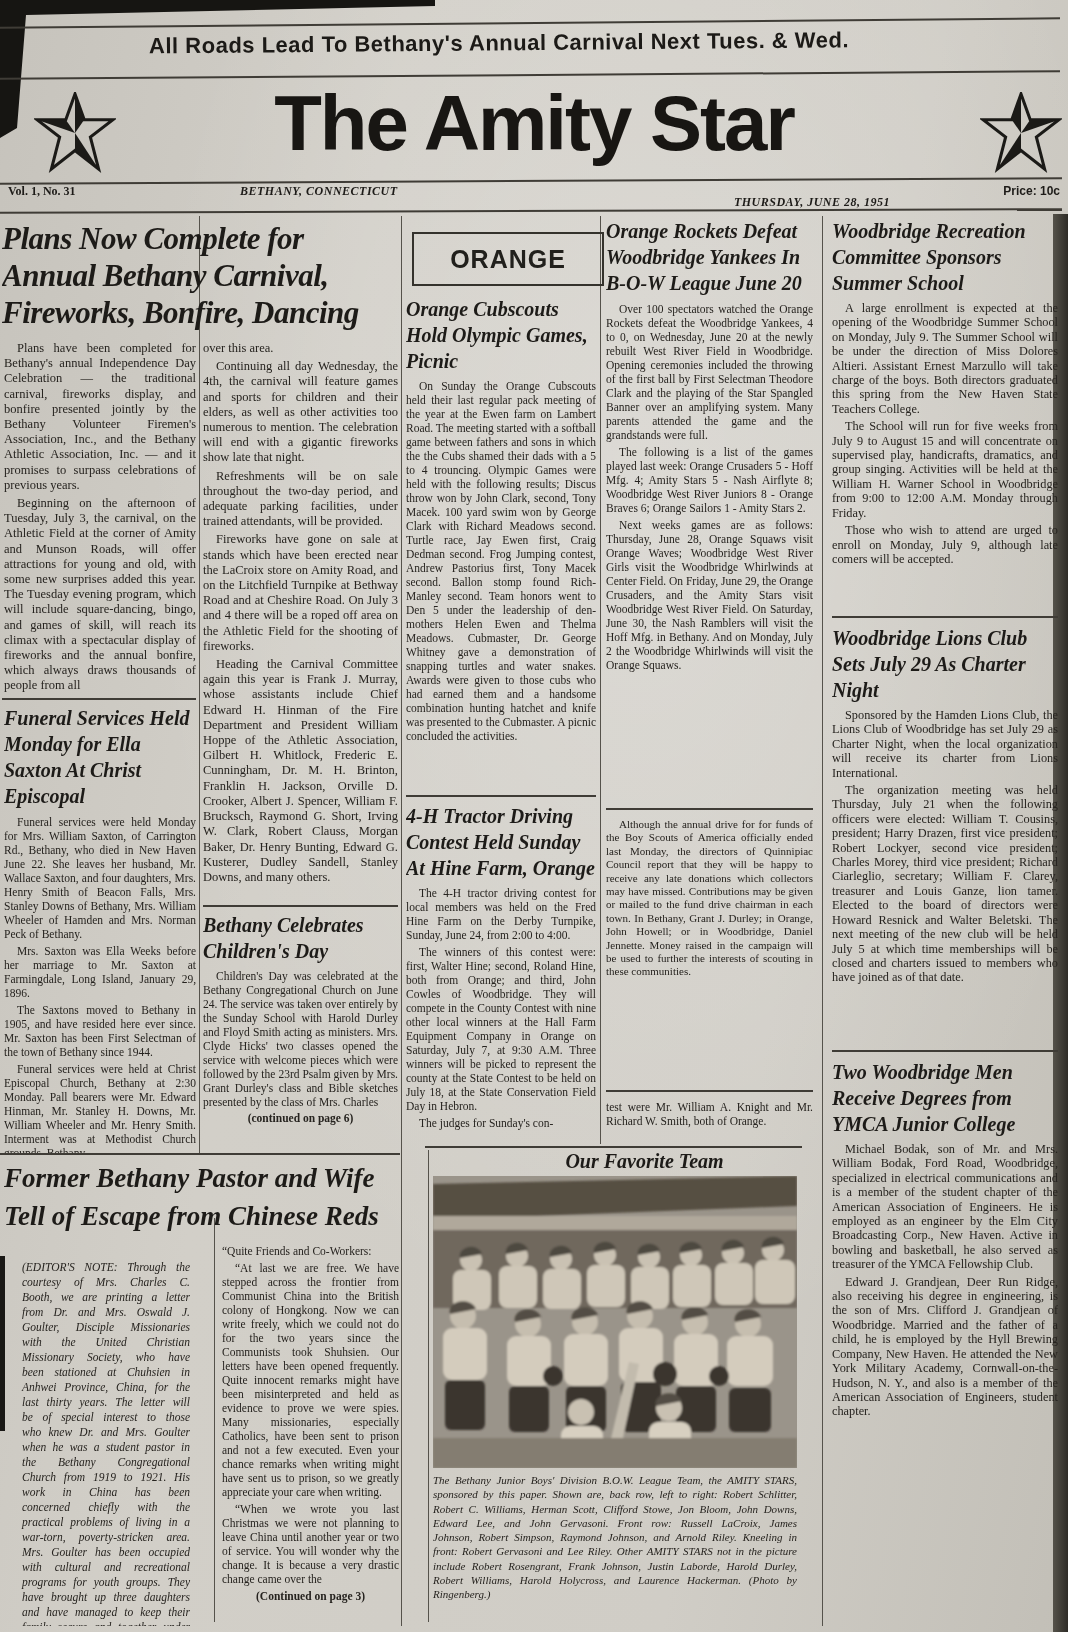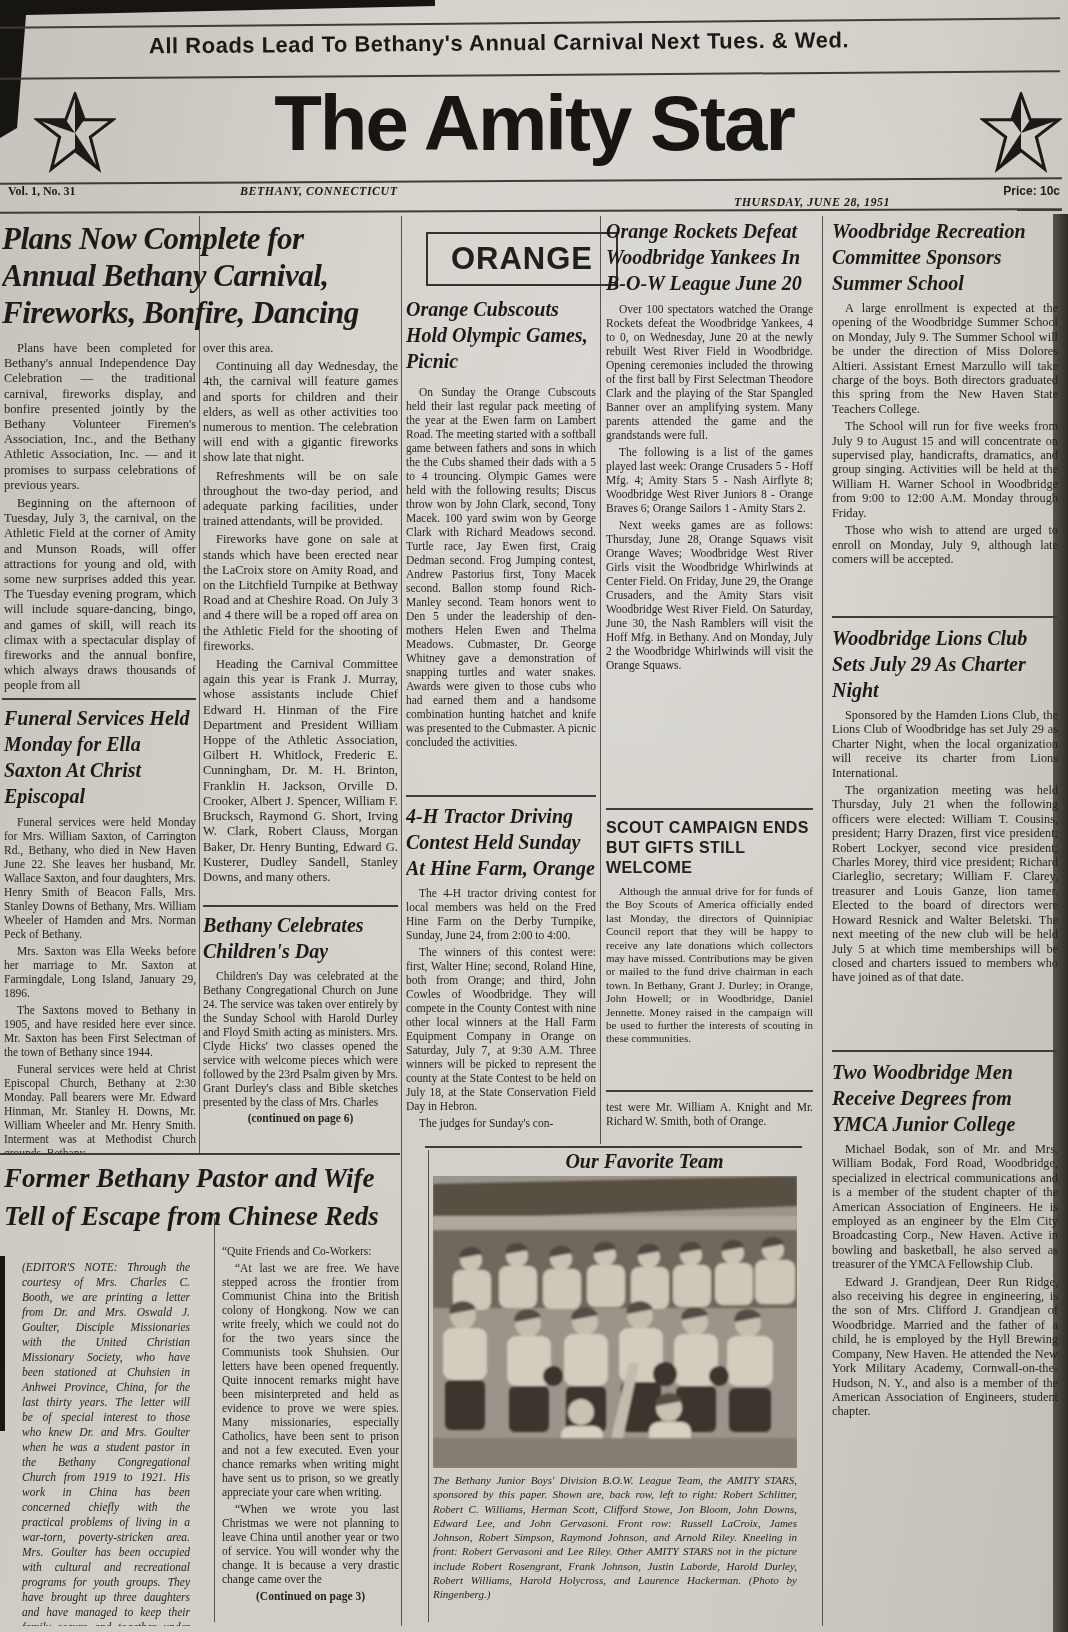--- a/index.html
+++ b/index.html
@@ -39,23 +39,23 @@
   .body-text{font-size:11.5px;line-height:14px;}
   .body-text.roomy{font-size:12.5px;line-height:15.2px;}
   .body-text.wide{font-size:12.3px;line-height:14.4px;}
   .body-text.tight{font-size:11px;line-height:13.4px;}
   .body-text p{margin:0 0 3px 0;text-align:justify;text-indent:13px;}
   .body-text p.noindent{text-indent:0;}
   .block{position:absolute;overflow:hidden;}
   .continued{font-weight:700;text-align:center;font-size:11.5px;margin-top:2px;}
   .editors-note{font-style:italic;font-size:11.5px;line-height:15px;}
   .editors-note p{text-align:justify;margin:16px;word-spacing:2px;}
-  #orange-box{left:426px;top:232px;width:188px;height:50px;border:2px solid #34322c;
+  #orange-box{left:412px;top:232px;width:188px;height:50px;border:2px solid #34322c;
     text-align:center;line-height:50px;font-family:"Liberation Sans",sans-serif;
-    font-weight:700;font-size:31px;letter-spacing:1px;color:#21201c;}
+    font-weight:700;font-size:25px;letter-spacing:1px;color:#21201c;}
   #photo-title{left:430px;top:1150px;width:367px;text-align:center;
     font-style:italic;font-weight:700;font-size:20px;color:#1d1b18;padding-left:31px;}
   #caption{left:433px;top:1473px;width:364px;height:136px;font-style:italic;
     font-size:11px;line-height:14.3px;text-align:justify;word-spacing:1.5px;}
 
   
   #right-strip{left:1053px;top:214px;width:15px;height:1418px;
     background:linear-gradient(90deg,#55524a, #2e2c27);}
   #left-sliver{left:0;top:1256px;width:5px;height:175px;background:#191815;}
 </style>
@@ -146,21 +146,21 @@
     <p class="noindent">“Quite Friends and Co-Workers:</p>
     <div>
         <p>“At last we are free. We have stepped across the frontier from Communist China into the British colony of Hongkong. Now we can write freely, which we could not do for the two years since the Communists took Shuhsien. Our letters have been opened frequently. Quite innocent remarks might have been misinterpreted and held as evidence to prove we were spies. Many missionaries, especially Catholics, have been sent to prison and not a few executed. Even your chance remarks when writing might have sent us to prison, so we greatly appreciate your care when writing.</p>
         <p>“When we wrote you last Christmas we were not planning to leave China until another year or two of service. You will wonder why the change. It is because a very drastic change came over the</p>
       </div>
     <div class="continued">(Continued on page 3)</div>
   </div>
 
   <div class="abs" id="orange-box">ORANGE</div>
   <div class="block" style="left:406px;top:296px;width:190px;height:496px">
-    <div class="hl hl-sec" style="margin-bottom:11px">Orange Cubscouts Hold Olympic Games, Picnic</div>
+    <div class="hl hl-sec" style="margin-bottom:5px">Orange Cubscouts Hold Olympic Games, Picnic</div>
     <div class="body-text">
         <p>On Sunday the Orange Cubscouts held their last regular pack meeting of the year at the Ewen farm on Lambert Road. The meeting started with a softball game between fathers and sons in which the the Cubs shamed their dads with a 5 to 4 trouncing. Olympic Games were held with the following results; Discus throw won by John Clark, second, Tony Macek. 100 yard swim won by George Clark with Richard Meadows second. Turtle race, Jay Ewen first, Craig Dedman second. Frog Jumping contest, Andrew Pastorius first, Tony Macek second. Ballon stomp found Rich-Manley second. Team honors went to Den 5 under the leadership of den-mothers Helen Ewen and Thelma Meadows. Cubmaster, Dr. George Whitney gave a demonstration of snapping turtles and water snakes. Awards were given to those cubs who had earned them and a handsome combination hunting hatchet and knife was presented to the Cubmaster. A picnic concluded the activities.</p>
       </div>
   </div>
   <div class="rule-h" style="left:406px;top:795px;width:190px"></div>
   <div class="block" style="left:406px;top:803px;width:190px;height:343px">
     <div class="hl hl-sec" style="margin-bottom:5px">4-H Tractor Driving Contest Held Sunday At Hine Farm, Orange</div>
     <div class="body-text">
         <p>The 4-H tractor driving contest for local members was held on the Fred Hine Farm on the Derby Turnpike, Sunday, June 24, from 2:00 to 4:00.</p>
         <p>The winners of this contest were: first, Walter Hine; second, Roland Hine, both from Orange; and third, John Cowles of Woodbridge. They will compete in the County Contest with nine other local winners at the Hall Farm Equipment Company in Orange on Saturday, July 7, at 9:30 A.M. Three winners will be picked to represent the county at the State Contest to be held on July 18, at the State Conservation Field Day in Hebron.</p>
@@ -171,21 +171,20 @@
   <div class="block" style="left:606px;top:218px;width:207px;height:586px">
     <div class="hl hl-sec" style="margin-bottom:6px">Orange Rockets Defeat Woodbridge Yankees In B-O-W League June 20</div>
     <div class="body-text">
         <p>Over 100 spectators watched the Orange Rockets defeat the Woodbridge Yankees, 4 to 0, on Wednesday, June 20 at the newly rebuilt West River Field in Woodbridge. Opening ceremonies included the throwing of the first ball by First Selectman Theodore Clark and the playing of the Star Spangled Banner over an amplifying system. Many parents attended the game and the grandstands were full.</p>
         <p>The following is a list of the games played last week: Orange Crusaders 5 - Hoff Mfg. 4; Amity Stars 5 - Nash Airflyte 8; Woodbridge West River Juniors 8 - Orange Braves 6; Orange Sailors 1 - Amity Stars 2.</p>
         <p>Next weeks games are as follows: Thursday, June 28, Orange Squaws visit Orange Waves; Woodbridge West River Girls visit the Woodbridge Whirlwinds at Center Field. On Friday, June 29, the Orange Crusaders, and the Amity Stars visit Woodbridge West River Field. On Saturday, June 30, the Nash Ramblers will visit the Hoff Mfg. in Bethany. And on Monday, July 2 the Woodbridge Whirlwinds will visit the Orange Squaws.</p>
       </div>
   </div>
   <div class="rule-h" style="left:606px;top:808px;width:207px"></div>
   <div class="block" style="left:606px;top:818px;width:207px;height:268px">
-    <div class="hl-sans" style="margin-bottom:7px">SCOUT CAMPAIGN ENDS BUT GIFTS STILL WELCOME</div>
     <div class="body-text tight">
         <p>Although the annual drive for for funds of the Boy Scouts of America officially ended last Monday, the directors of Quinnipiac Council report that they will be happy to receive any late donations which collectors may have missed. Contributions may be given or mailed to the fund drive chairman in each town. In Bethany, Grant J. Durley; in Orange, John Howell; or in Woodbridge, Daniel Jennette. Money raised in the campaign will be used to further the interests of scouting in these communities.</p>
       </div>
   </div>
   <div class="rule-h" style="left:606px;top:1090px;width:207px"></div>
   <div class="block body-text" style="left:606px;top:1100px;width:207px;height:46px">
     <p class="noindent">test were Mr. William A. Knight and Mr. Richard W. Smith, both of Orange.</p>
   </div>
 
   <div class="block" style="left:832px;top:218px;width:226px;height:394px">

